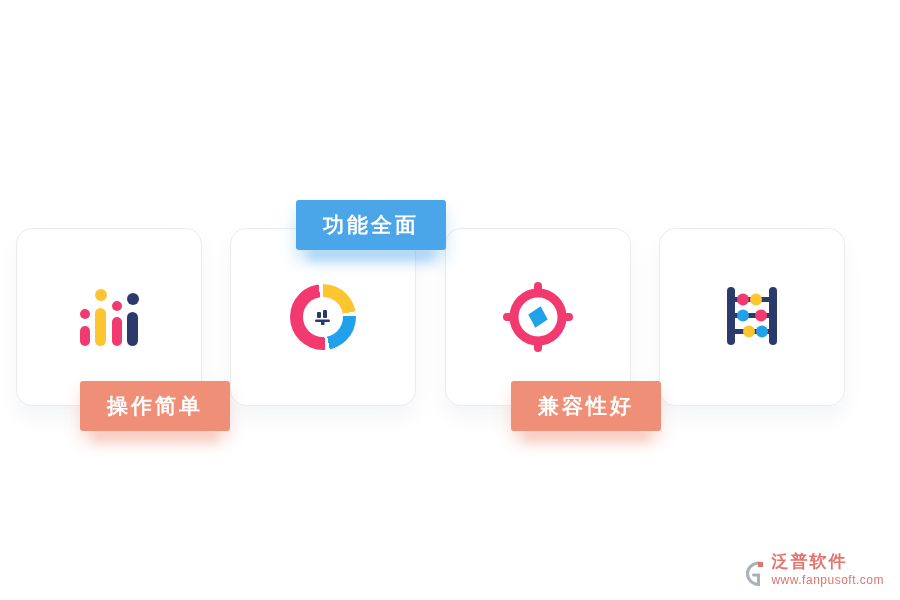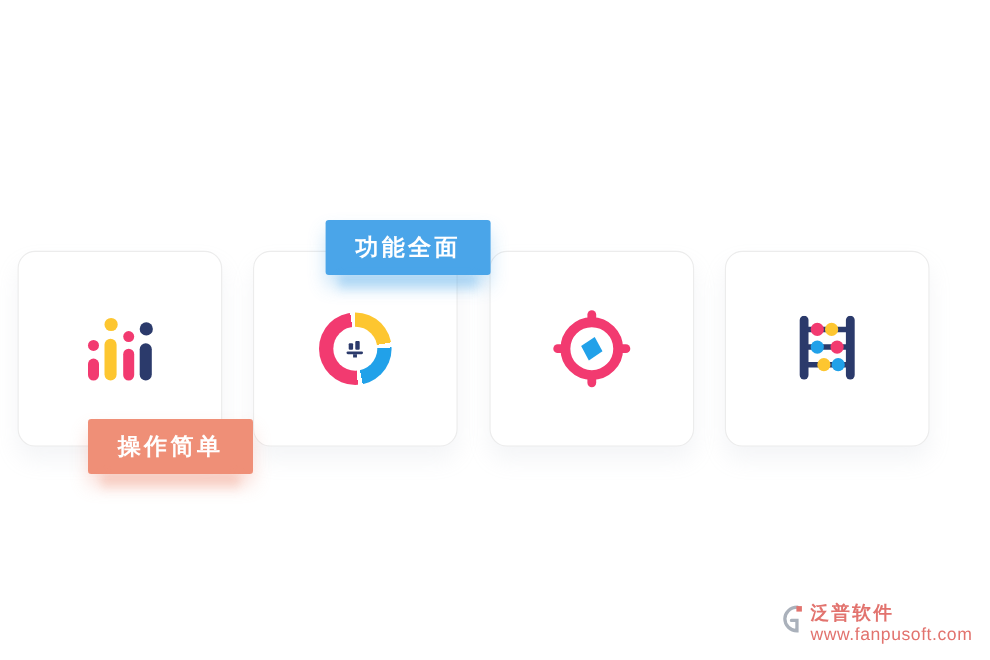--- a/index.html
+++ b/index.html
@@ -67,27 +67,27 @@
   }
   .donut-hole {
     width: 40px; height: 40px; border-radius: 50%;
     background: #ffffff;
     display: flex; align-items: center; justify-content: center;
   }
 
   
   .footer {
     position: absolute; right: 16px; bottom: 13px;
-    display: flex; align-items: flex-start; gap: 6px;
+    display: flex; align-items: flex-end; gap: 6px;
     color: #e2736e;
     z-index: 2;
   }
   .brand-text { display: flex; flex-direction: column; align-items: flex-start; }
   .brand-name { font-size: 17px; font-weight: bold; letter-spacing: 2px; line-height: 1.1; }
-  .brand-site { font-size: 16px; letter-spacing: 0.5px; margin-top: 1px; }
+  .brand-site { font-size: 12px; letter-spacing: 0.5px; margin-top: 1px; }
 </style>
 </head>
 <body>
 
 <div class="stage">
 
   <div class="card" id="card-0">
     <svg width="70" height="62" viewBox="0 0 70 62">
       <circle cx="11" cy="28" r="5" fill="#f23a70"></circle>
       <rect x="6" y="40" width="10" height="20" rx="5" fill="#f23a70"></rect>
@@ -139,20 +139,21 @@
       <circle cx="37" cy="12.5" r="6" fill="#fdc630"></circle>
       <circle cx="24" cy="28.5" r="6" fill="#21a1e9"></circle>
       <circle cx="42" cy="28.5" r="6" fill="#f23a70"></circle>
       <circle cx="30" cy="44.5" r="6" fill="#fdc630"></circle>
       <circle cx="43" cy="44.5" r="6" fill="#21a1e9"></circle>
     </svg>
   </div>
 
   <div class="tag tag-salmon" id="tag-0">操作简单</div>
   <div class="tag tag-blue" id="tag-1">功能全面</div>
+  <div class="tag tag-salmon" id="tag-2">兼容性好</div>
 
   <div class="footer">
     <svg width="20" height="27" viewBox="0 0 20 27">
       <path d="M14 3 C7 3 2.5 8.5 2.5 13.5 C2.5 19.5 7.5 24.5 13.5 24.5 L13.5 15 L8.5 15" fill="none" stroke="#aab1bb" stroke-width="3" stroke-linecap="round"></path>
       <rect x="13" y="2" width="5" height="5" fill="#e2736e"></rect>
     </svg>
     <div class="brand-text">
       <span class="brand-name">泛普软件</span>
       <span class="brand-site">www.fanpusoft.com</span>
     </div>

